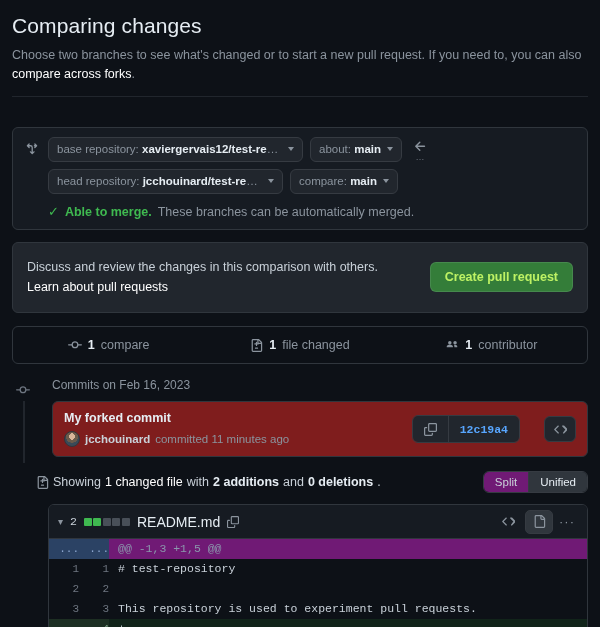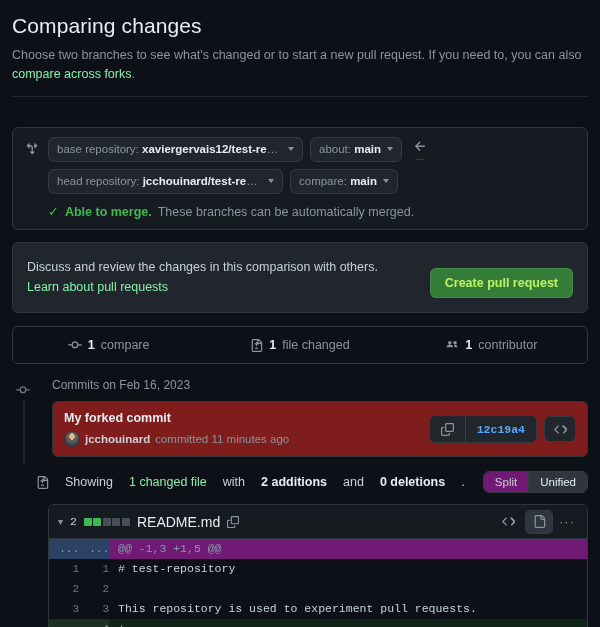--- a/index.html
+++ b/index.html
@@ -21,21 +21,21 @@
     font-weight: 400;
     color: #e6edf3;
     letter-spacing: .1px;
   }
   .hdr .sub {
     font-size: 12.5px;
     color: #8b949e;
     line-height: 1.55;
     max-width: 580px;
   }
-  .lnk { color: #86efac; text-decoration: none; }
+  .lnk { color: #ffffff; text-decoration: none; }
   .rule { border-bottom: 1px solid #21262d; margin: 11px 0 0 0; }
 
   
   .branchbox {
     margin-top: 12px;
     border: 1px solid #30363d;
     border-radius: 6px;
     background: #161b22;
     padding: 9px 10px 10px 10px;
   }
@@ -78,21 +78,21 @@
   .mergeline .ok { color: #3fb950; font-weight: 700; }
   .check { color: #3fb950; font-size: 13px; line-height: 1; }
 
   
   .prbanner {
     margin-top: 12px;
     border: 1px solid #30363d;
     border-radius: 6px;
     background: #21262d;
     padding: 14px 14px;
-    display: flex; align-items: flex-end; justify-content: space-between;
+    display: flex; align-items: center; justify-content: space-between;
     min-height: 62px;
   }
   .prbanner .txt { font-size: 12.5px; color: #c9d1d9; line-height: 1.65; }
   .btn-green {
     background: #347d39;
     border: 1px solid rgba(240,246,252,0.1);
     color: #bef264;
     font-size: 12.5px;
     font-weight: 700;
     border-radius: 6px;
@@ -143,42 +143,42 @@
   .commit-meta {
     display: flex; align-items: center; gap: 5px;
     margin-top: 6px; font-size: 11.5px; color: #8b949e;
   }
   .commit-meta .author { color: #c9d1d9; font-weight: 700; }
   .avatar {
     width: 16px; height: 16px; border-radius: 50%;
     background: radial-gradient(circle at 50% 32%, #d8b59a 0 26%, #6b5a4a 27% 52%, #3a4a58 53% 100%);
     flex: 0 0 16px; border: 1px solid #30363d;
   }
-  .commit-actions { display: flex; align-items: center; gap: 7px; }
+  .commit-actions { display: flex; align-items: center; gap: 24px; }
   .btngrp { display: flex; align-items: stretch; border: 1px solid #363b42; border-radius: 6px; overflow: hidden; }
   .btngrp .seg {
     background: #21262d; color: #8b949e;
     display: flex; align-items: center; justify-content: center;
     height: 26px; padding: 0 11px; font-size: 11.5px; cursor: pointer;
   }
   .btngrp .seg + .seg { border-left: 1px solid #363b42; }
   .sha { color: #58a6ff; font-family: "Liberation Mono", monospace; font-size: 11.5px; font-weight: 700; }
   .iconbtn {
     background: #21262d; border: 1px solid #363b42; border-radius: 6px;
     height: 26px; min-width: 32px;
     display: flex; align-items: center; justify-content: center;
     color: #8b949e; cursor: pointer; font-size: 11px;
   }
 
   
   .diffsummary {
     margin-top: 14px; margin-left: 24px;
     display: flex; align-items: center; justify-content: space-between;
   }
-  .diffsummary .txt { font-size: 12.5px; color: #c9d1d9; display: flex; align-items: center; gap: 16px; }
+  .diffsummary .txt { font-size: 12.5px; color: #c9d1d9; display: flex; align-items: center; gap: 4px; }
   .diffsummary b { font-weight: 700; color: #e6edf3; }
   .toggle { display: flex; border: 1px solid #363b42; border-radius: 6px; overflow: hidden; }
   .toggle .tg {
     padding: 4px 11px; font-size: 11.5px; color: #c9d1d9;
     background: #701a75; cursor: pointer;
   }
   .toggle .tg.active { background: #30363d; color: #e6edf3; }
   .toggle .tg + .tg { border-left: 1px solid #363b42; }
 
   

